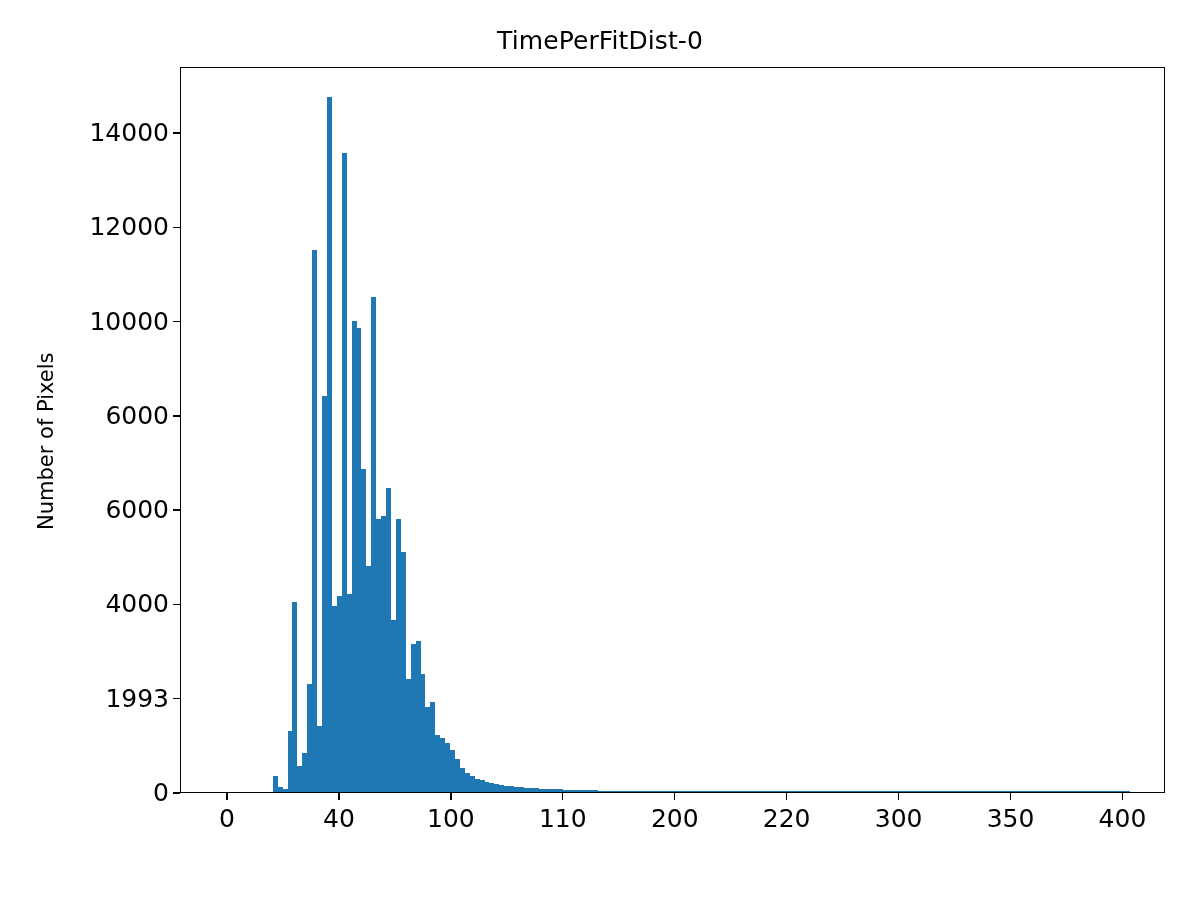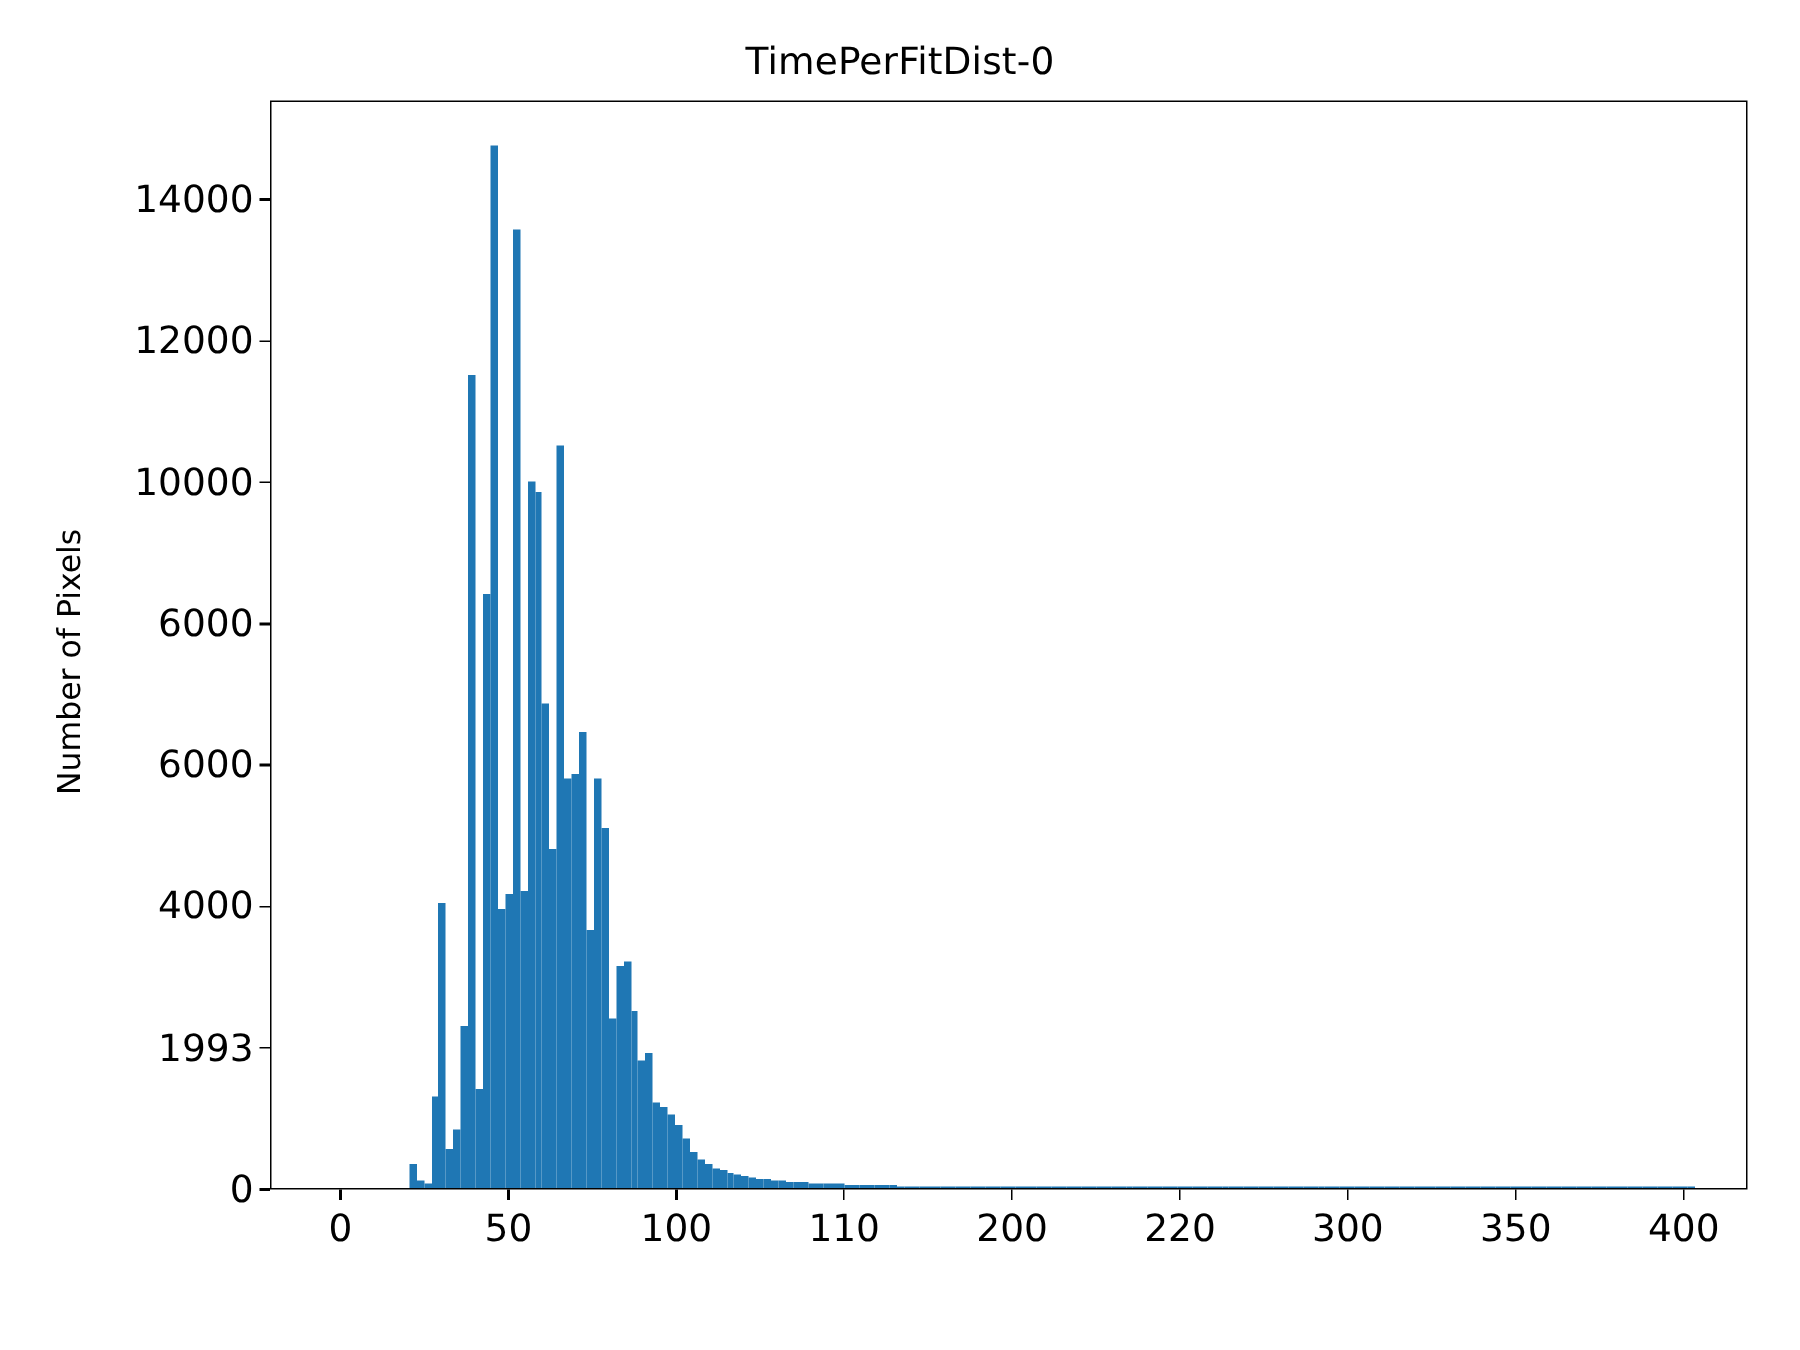--- a/index.html
+++ b/index.html
@@ -312,21 +312,21 @@
     <div class="ytick-label" style="top: 402.857px;">6000</div>
     <div class="ytick-mark" style="top: 320.871px;"></div>
     <div class="ytick-label" style="top: 308.571px;">10000</div>
     <div class="ytick-mark" style="top: 226.586px;"></div>
     <div class="ytick-label" style="top: 214.286px;">12000</div>
     <div class="ytick-mark" style="top: 132.3px;"></div>
     <div class="ytick-label" style="top: 120px;">14000</div>
     <div class="xtick-mark" style="left: 226.311px;"></div>
     <div class="xtick-label" style="left: 167.011px;">0</div>
     <div class="xtick-mark" style="left: 338.243px;"></div>
-    <div class="xtick-label" style="left: 278.943px;">50</div>
+    <div class="xtick-label" style="left: 278.943px;">40</div>
     <div class="xtick-mark" style="left: 450.175px;"></div>
     <div class="xtick-label" style="left: 390.875px;">100</div>
     <div class="xtick-mark" style="left: 562.107px;"></div>
     <div class="xtick-label" style="left: 502.807px;">110</div>
     <div class="xtick-mark" style="left: 674.039px;"></div>
     <div class="xtick-label" style="left: 614.739px;">200</div>
     <div class="xtick-mark" style="left: 785.97px;"></div>
     <div class="xtick-label" style="left: 726.67px;">220</div>
     <div class="xtick-mark" style="left: 897.902px;"></div>
     <div class="xtick-label" style="left: 838.602px;">300</div>

